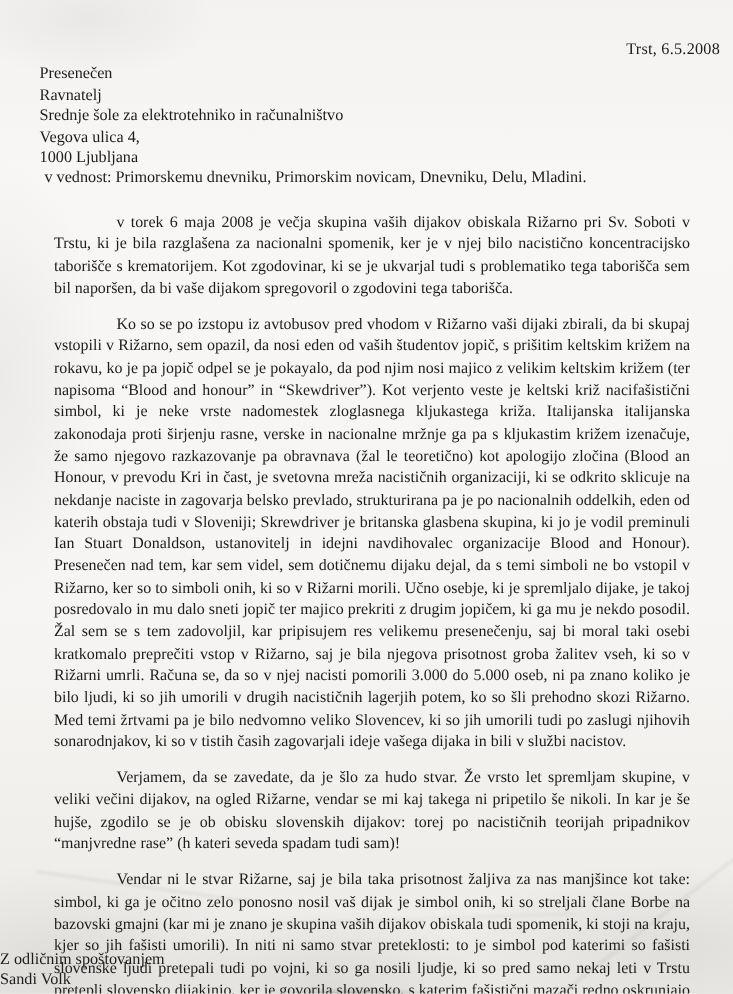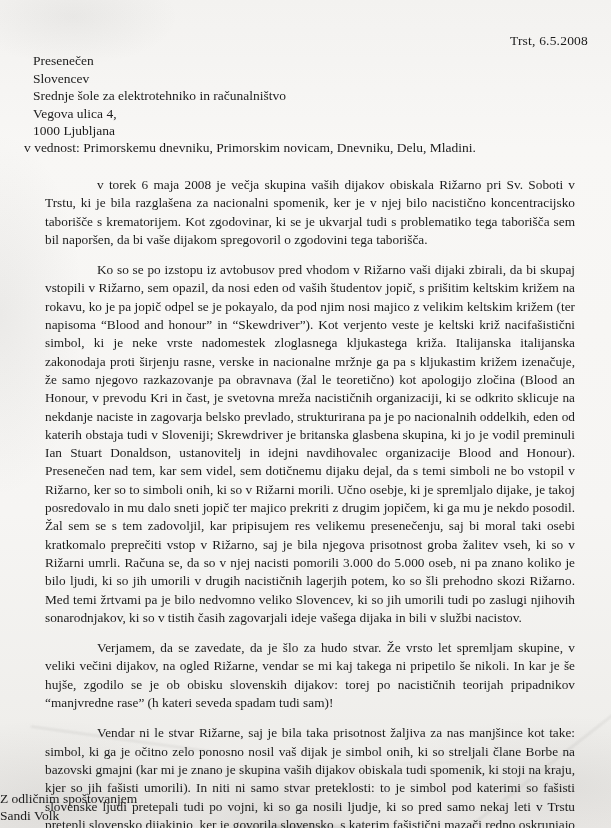--- a/index.html
+++ b/index.html
@@ -30,35 +30,35 @@
     background: rgba(70,70,68,0.10);
     filter: blur(1.2px);
     pointer-events: none;
   }
   .crease-br   { width: 210px; height: 2px; right: -30px; bottom: 52px; transform: rotate(-38deg); }
   .crease-bl   { width: 180px; height: 2px; left: 30px; bottom: 88px; transform: rotate(8deg); }
   .crease-mid  { width: 320px; height: 2px; left: 160px; bottom: 60px; transform: rotate(-2deg); opacity:.6; }
   .date {
     position: absolute;
     top: 33px;
-    right: 23px;
+    right: 11px;
     font-size: 13.5px;
     letter-spacing: 0.2px;
   }
   .recipient {
     position: absolute;
     top: 52px;
     left: 33px;
     font-size: 13.5px;
     line-height: 17.6px;
   }
   .cc {
     position: absolute;
     top: 140px;
-    left: 24px;
+    left: 37px;
     font-size: 13.5px;
   }
   .letter-body {
     position: absolute;
     top: 164px;
     left: 33px;
     width: 554px;
     font-size: 13.3px;
     line-height: 18.3px;
     text-align: justify;
@@ -89,21 +89,21 @@
 </style>
 </head>
 <body>
 
 <div class="paper">
 
   <div class="date">Trst, 6.5.2008</div>
 
   <div class="recipient">
       <div>Presenečen</div>
-      <div>Slovencev</div>
+      <div>Ravnatelj</div>
       <div>Srednje šole za elektrotehniko in računalništvo</div>
       <div>Vegova ulica 4,</div>
       <div>1000 Ljubljana</div>
     </div>
 
   <div class="cc">v vednost: Primorskemu dnevniku, Primorskim novicam, Dnevniku, Delu, Mladini.</div>
 
   <div class="letter-body">
       <p class="para">v torek 6 maja 2008 je večja skupina vaših dijakov obiskala Rižarno pri Sv. Soboti v Trstu, ki je bila razglašena za nacionalni spomenik, ker je v njej bilo nacistično koncentracijsko taborišče s krematorijem. Kot zgodovinar, ki se je ukvarjal tudi s problematiko tega taborišča sem bil naporšen, da bi vaše dijakom spregovoril o zgodovini tega taborišča.</p>
       <p class="para">Ko so se po izstopu iz avtobusov pred vhodom v Rižarno vaši dijaki zbirali, da bi skupaj vstopili v Rižarno, sem opazil, da nosi eden od vaših študentov jopič, s prišitim keltskim križem na rokavu, ko je pa jopič odpel se je pokayalo, da pod njim nosi majico z velikim keltskim križem (ter napisoma “Blood and honour” in “Skewdriver”). Kot verjento veste je keltski križ nacifašistični simbol, ki je neke vrste nadomestek zloglasnega kljukastega križa. Italijanska italijanska zakonodaja proti širjenju rasne, verske in nacionalne mržnje ga pa s kljukastim križem izenačuje, že samo njegovo razkazovanje pa obravnava (žal le teoretično) kot apologijo zločina (Blood an Honour, v prevodu Kri in čast, je svetovna mreža nacističnih organizaciji, ki se odkrito sklicuje na nekdanje naciste in zagovarja belsko prevlado, strukturirana pa je po nacionalnih oddelkih, eden od katerih obstaja tudi v Sloveniji; Skrewdriver je britanska glasbena skupina, ki jo je vodil preminuli Ian Stuart Donaldson, ustanovitelj in idejni navdihovalec organizacije Blood and Honour). Presenečen nad tem, kar sem videl, sem dotičnemu dijaku dejal, da s temi simboli ne bo vstopil v Rižarno, ker so to simboli onih, ki so v Rižarni morili. Učno osebje, ki je spremljalo dijake, je takoj posredovalo in mu dalo sneti jopič ter majico prekriti z drugim jopičem, ki ga mu je nekdo posodil. Žal sem se s tem zadovoljil, kar pripisujem res velikemu presenečenju, saj bi moral taki osebi kratkomalo preprečiti vstop v Rižarno, saj je bila njegova prisotnost groba žalitev vseh, ki so v Rižarni umrli. Računa se, da so v njej nacisti pomorili 3.000 do 5.000 oseb, ni pa znano koliko je bilo ljudi, ki so jih umorili v drugih nacističnih lagerjih potem, ko so šli prehodno skozi Rižarno. Med temi žrtvami pa je bilo nedvomno veliko Slovencev, ki so jih umorili tudi po zaslugi njihovih sonarodnjakov, ki so v tistih časih zagovarjali ideje vašega dijaka in bili v službi nacistov.</p>

